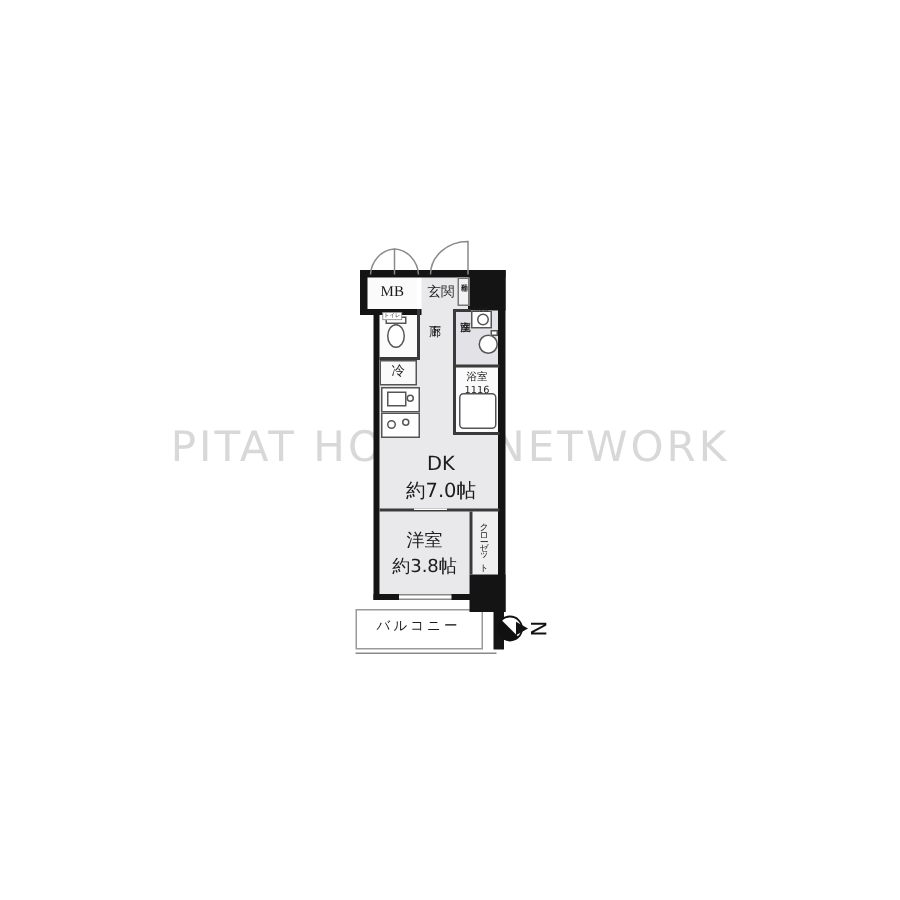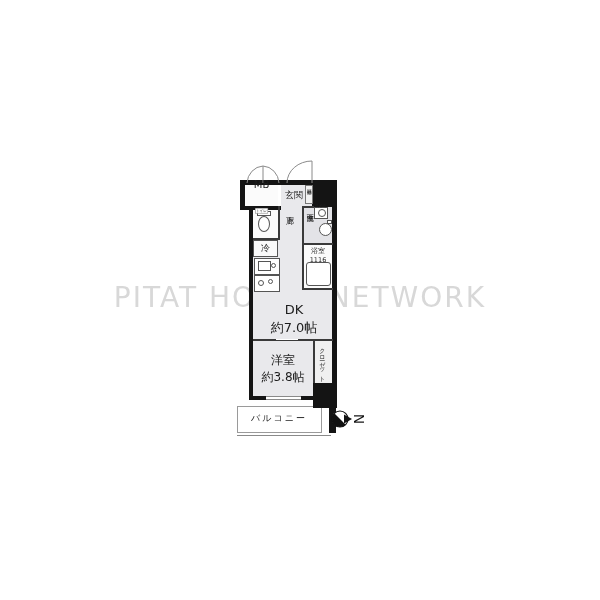--- a/index.html
+++ b/index.html
@@ -105,21 +105,21 @@
       <path d="M279,183 A17,18 0 0 0 263,166" fill="none" stroke="#8a8a8a" stroke-width="1"></path>
 
       <path d="M287,183 A25,22 0 0 1 312,161 L312,183" fill="none" stroke="#8a8a8a" stroke-width="1"></path>
 
       <circle cx="340" cy="419" r="8" fill="#fff" stroke="#111" stroke-width="1.2"></circle>
       <path d="M334.3,413.3 A8,8 0 0 0 345.7,424.7 Z" fill="#111"></path>
       <polygon points="352,419 344,414.5 344,423.5" fill="#111"></polygon>
       <text x="359" y="424" font-size="14" fill="#111" text-anchor="middle" transform="rotate(90 359 419)">N</text>
     </svg>
 
-    <div class="abs lab t10" style="left:245px;top:179px;width:33px;">MB</div>
+    <div class="abs lab t10" style="left:245px;top:189px;width:33px;font-family:Liberation Serif, serif;">MB</div>
     <div class="abs lab t9" style="left:280px;top:190px;width:28px;">玄関</div>
     <div class="abs lab vert sc5" style="left:306px;top:186px;">可動棚</div>
     <div class="abs lab sc4 boxed" style="left:255px;top:208px;">トイレ</div>
     <div class="abs lab vert t8" style="left:284px;top:210px;">廊下</div>
     <div class="abs lab vert t7" style="left:305px;top:209px;">洗面室</div>
     <div class="abs lab sc4" style="left:315px;top:204px;">洗濯機</div>
     <div class="abs lab t9" style="left:253px;top:243px;width:25px;">冷</div>
     <div class="abs lab t7" style="left:304px;top:247px;width:28px;">
       <div>浴室</div>
       <div style="font-size:6.5px;">1116</div>

